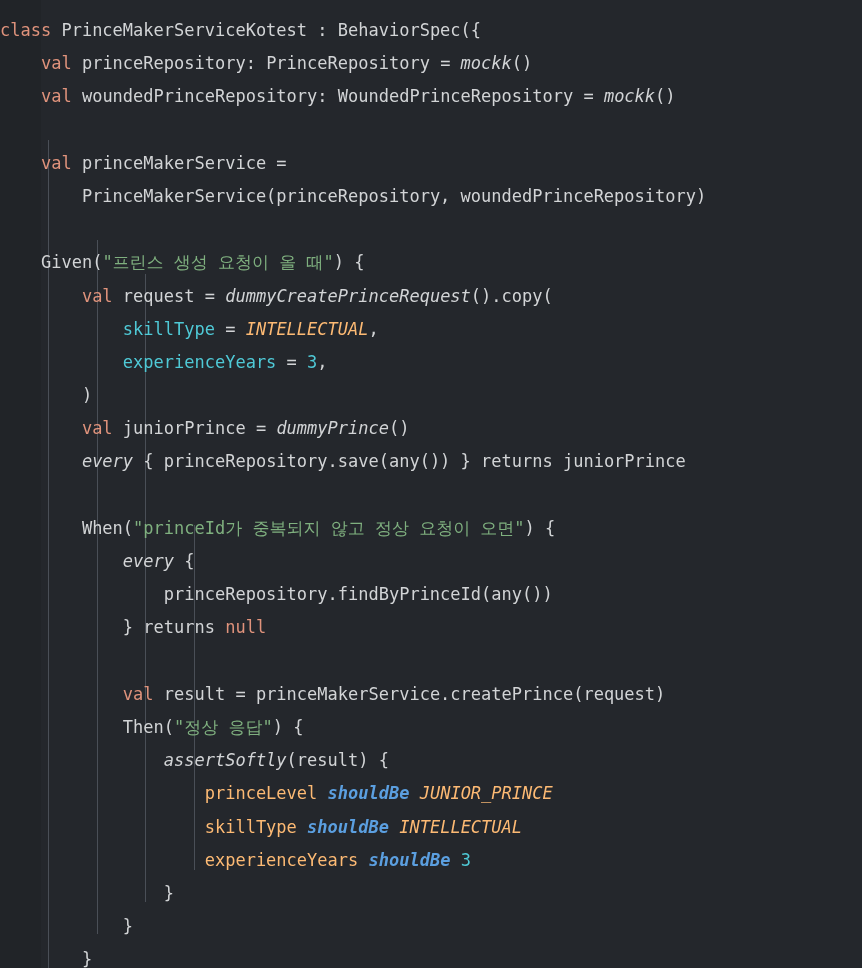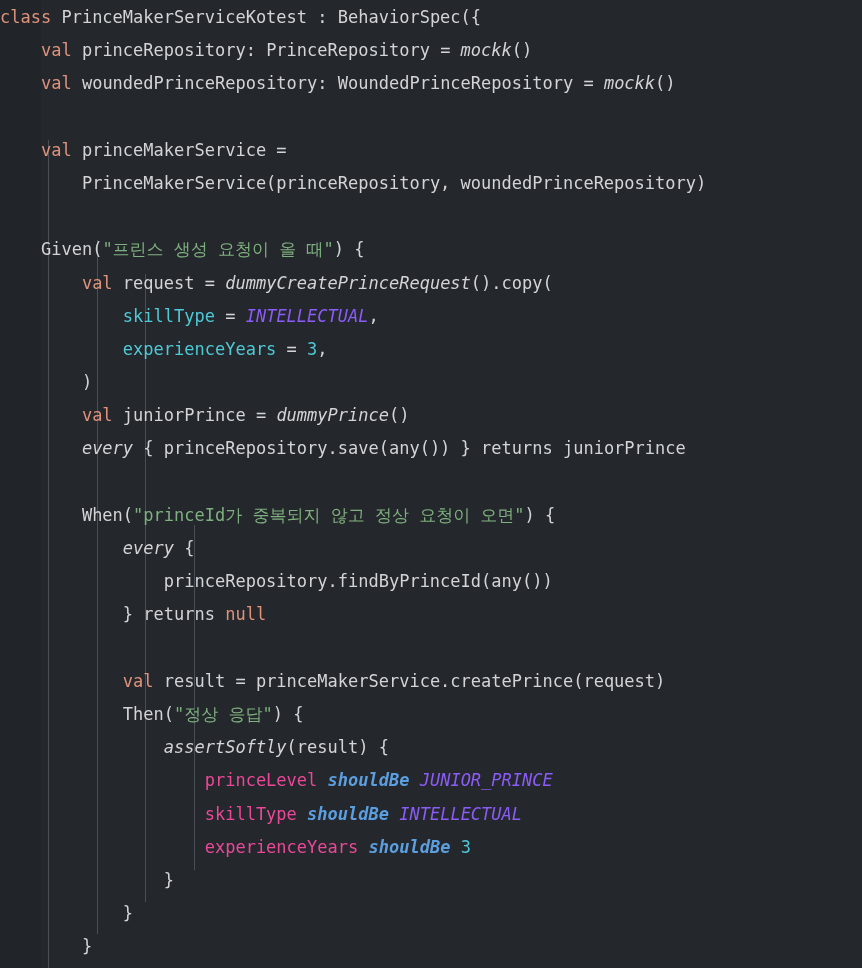--- a/index.html
+++ b/index.html
@@ -54,30 +54,30 @@
     white-space: pre;
     color: #D2D4D6;
   }
 
   .code-line {
     height: 33.2px;
     white-space: pre;
     font-size: 17px;
     line-height: 33.2px;
   }
-  .code-line:first-child { margin-top: 1px; }
+  .code-line:first-child { margin-top: 14px; }
 
   
   .t-plain    { color: #D2D4D6; }
   .t-keyword  { color: #E0937C; }            
   .t-string   { color: #7FB07F; }            
   .t-param    { color: #4FC9D6; }            
   .t-number   { color: #4FC9D6; }
-  .t-prop     { color: #ec4899; margin-top: 32px; }            
-  .t-const    { color: #8b5cf6; font-style: italic; }  
+  .t-prop     { color: #fdba74; margin-top: 32px; }            
+  .t-const    { color: #fdba74; font-style: italic; }  
   .t-infix    { color: #5B9FE0; font-style: italic; font-weight: bold; }  
   .t-fn       { color: #D2D4D6; font-style: italic; }
 </style>
 </head>
 <body>
 
 <div id="code-viewer">
 
   <div id="gutter-strip"></div>
 

